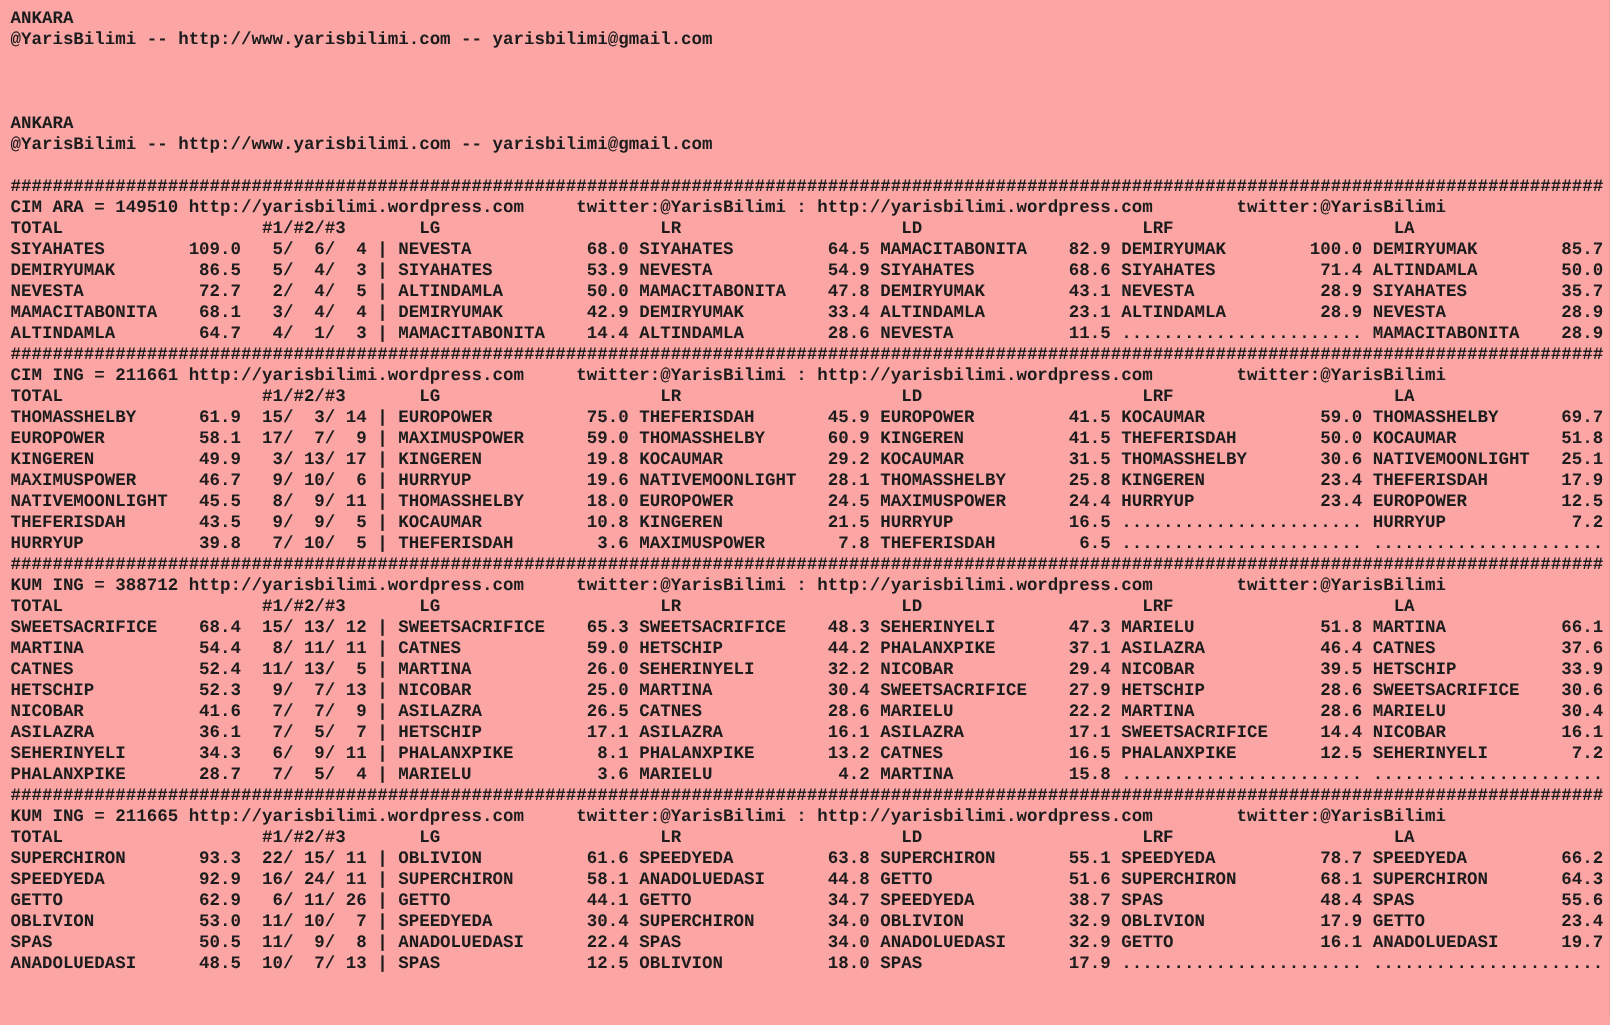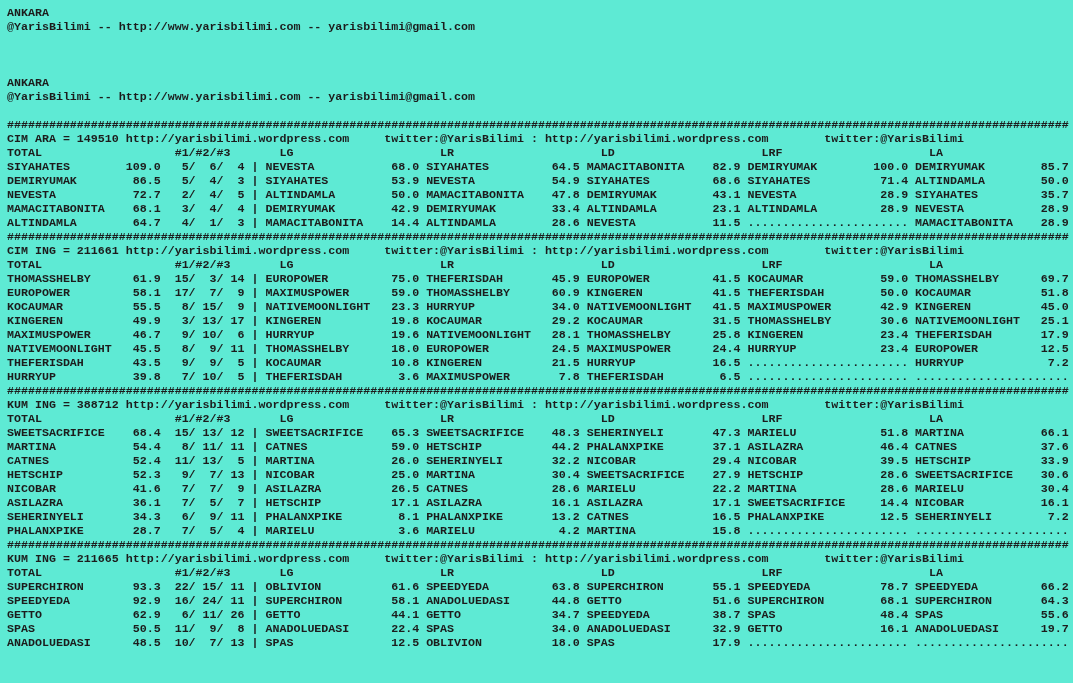--- a/index.html
+++ b/index.html
@@ -20,21 +20,21 @@
     color:#1C1C1C;
   }
   .line{
     white-space:pre;
     min-height:14px;
   }
 </style>
 </head>
 <body style="background: rgb(234, 152, 124);">
 
-<div class="screen" style="background: #5eead4;">
+<div class="screen" style="background: #fca5a5;">
     <div class="mono" style="color: rgb(28, 28, 28);">
       <div class="line">ANKARA</div>
       <div class="line">@YarisBilimi -- http://www.yarisbilimi.com -- yarisbilimi@gmail.com</div>
       <div class="line"></div>
       <div class="line"></div>
       <div class="line"></div>
       <div class="line">ANKARA</div>
       <div class="line">@YarisBilimi -- http://www.yarisbilimi.com -- yarisbilimi@gmail.com</div>
       <div class="line"></div>
       <div id="report-body">
@@ -44,21 +44,20 @@
         <div class="line">SIYAHATES        109.0   5/  6/  4 | NEVESTA           68.0 SIYAHATES         64.5 MAMACITABONITA    82.9 DEMIRYUMAK        100.0 DEMIRYUMAK        85.7</div>
         <div class="line">DEMIRYUMAK        86.5   5/  4/  3 | SIYAHATES         53.9 NEVESTA           54.9 SIYAHATES         68.6 SIYAHATES          71.4 ALTINDAMLA        50.0</div>
         <div class="line">NEVESTA           72.7   2/  4/  5 | ALTINDAMLA        50.0 MAMACITABONITA    47.8 DEMIRYUMAK        43.1 NEVESTA            28.9 SIYAHATES         35.7</div>
         <div class="line">MAMACITABONITA    68.1   3/  4/  4 | DEMIRYUMAK        42.9 DEMIRYUMAK        33.4 ALTINDAMLA        23.1 ALTINDAMLA         28.9 NEVESTA           28.9</div>
         <div class="line">ALTINDAMLA        64.7   4/  1/  3 | MAMACITABONITA    14.4 ALTINDAMLA        28.6 NEVESTA           11.5 ....................... MAMACITABONITA    28.9</div>
         <div class="line">########################################################################################################################################################</div>
         <div class="line">CIM ING = 211661 http://yarisbilimi.wordpress.com     twitter:@YarisBilimi : http://yarisbilimi.wordpress.com        twitter:@YarisBilimi</div>
         <div class="line">TOTAL                   #1/#2/#3       LG                     LR                     LD                     LRF                     LA</div>
         <div class="line">THOMASSHELBY      61.9  15/  3/ 14 | EUROPOWER         75.0 THEFERISDAH       45.9 EUROPOWER         41.5 KOCAUMAR           59.0 THOMASSHELBY      69.7</div>
         <div class="line">EUROPOWER         58.1  17/  7/  9 | MAXIMUSPOWER      59.0 THOMASSHELBY      60.9 KINGEREN          41.5 THEFERISDAH        50.0 KOCAUMAR          51.8</div>
-        <div class="line">KOCAUMAR          55.5   8/ 15/  9 | NATIVEMOONLIGHT   23.3 HURRYUP           34.0 NATIVEMOONLIGHT   41.5 MAXIMUSPOWER       42.9 KINGEREN          45.0</div>
         <div class="line">KINGEREN          49.9   3/ 13/ 17 | KINGEREN          19.8 KOCAUMAR          29.2 KOCAUMAR          31.5 THOMASSHELBY       30.6 NATIVEMOONLIGHT   25.1</div>
         <div class="line">MAXIMUSPOWER      46.7   9/ 10/  6 | HURRYUP           19.6 NATIVEMOONLIGHT   28.1 THOMASSHELBY      25.8 KINGEREN           23.4 THEFERISDAH       17.9</div>
         <div class="line">NATIVEMOONLIGHT   45.5   8/  9/ 11 | THOMASSHELBY      18.0 EUROPOWER         24.5 MAXIMUSPOWER      24.4 HURRYUP            23.4 EUROPOWER         12.5</div>
         <div class="line">THEFERISDAH       43.5   9/  9/  5 | KOCAUMAR          10.8 KINGEREN          21.5 HURRYUP           16.5 ....................... HURRYUP            7.2</div>
         <div class="line">HURRYUP           39.8   7/ 10/  5 | THEFERISDAH        3.6 MAXIMUSPOWER       7.8 THEFERISDAH        6.5 ....................... ......................</div>
         <div class="line">########################################################################################################################################################</div>
         <div class="line">KUM ING = 388712 http://yarisbilimi.wordpress.com     twitter:@YarisBilimi : http://yarisbilimi.wordpress.com        twitter:@YarisBilimi</div>
         <div class="line">TOTAL                   #1/#2/#3       LG                     LR                     LD                     LRF                     LA</div>
         <div class="line">SWEETSACRIFICE    68.4  15/ 13/ 12 | SWEETSACRIFICE    65.3 SWEETSACRIFICE    48.3 SEHERINYELI       47.3 MARIELU            51.8 MARTINA           66.1</div>
         <div class="line">MARTINA           54.4   8/ 11/ 11 | CATNES            59.0 HETSCHIP          44.2 PHALANXPIKE       37.1 ASILAZRA           46.4 CATNES            37.6</div>
@@ -67,17 +66,18 @@
         <div class="line">NICOBAR           41.6   7/  7/  9 | ASILAZRA          26.5 CATNES            28.6 MARIELU           22.2 MARTINA            28.6 MARIELU           30.4</div>
         <div class="line">ASILAZRA          36.1   7/  5/  7 | HETSCHIP          17.1 ASILAZRA          16.1 ASILAZRA          17.1 SWEETSACRIFICE     14.4 NICOBAR           16.1</div>
         <div class="line">SEHERINYELI       34.3   6/  9/ 11 | PHALANXPIKE        8.1 PHALANXPIKE       13.2 CATNES            16.5 PHALANXPIKE        12.5 SEHERINYELI        7.2</div>
         <div class="line">PHALANXPIKE       28.7   7/  5/  4 | MARIELU            3.6 MARIELU            4.2 MARTINA           15.8 ....................... ......................</div>
         <div class="line">########################################################################################################################################################</div>
         <div class="line">KUM ING = 211665 http://yarisbilimi.wordpress.com     twitter:@YarisBilimi : http://yarisbilimi.wordpress.com        twitter:@YarisBilimi</div>
         <div class="line">TOTAL                   #1/#2/#3       LG                     LR                     LD                     LRF                     LA</div>
         <div class="line">SUPERCHIRON       93.3  22/ 15/ 11 | OBLIVION          61.6 SPEEDYEDA         63.8 SUPERCHIRON       55.1 SPEEDYEDA          78.7 SPEEDYEDA         66.2</div>
         <div class="line">SPEEDYEDA         92.9  16/ 24/ 11 | SUPERCHIRON       58.1 ANADOLUEDASI      44.8 GETTO             51.6 SUPERCHIRON        68.1 SUPERCHIRON       64.3</div>
         <div class="line">GETTO             62.9   6/ 11/ 26 | GETTO             44.1 GETTO             34.7 SPEEDYEDA         38.7 SPAS               48.4 SPAS              55.6</div>
+        <div class="line">OBLIVION          53.0  11/ 10/  7 | SPEEDYEDA         30.4 SUPERCHIRON       34.0 OBLIVION          32.9 OBLIVION           17.9 GETTO             23.4</div>
         <div class="line">SPAS              50.5  11/  9/  8 | ANADOLUEDASI      22.4 SPAS              34.0 ANADOLUEDASI      32.9 GETTO              16.1 ANADOLUEDASI      19.7</div>
         <div class="line">ANADOLUEDASI      48.5  10/  7/ 13 | SPAS              12.5 OBLIVION          18.0 SPAS              17.9 ....................... ......................</div>
       </div>
     </div>
   </div>
 
 </body></html>

